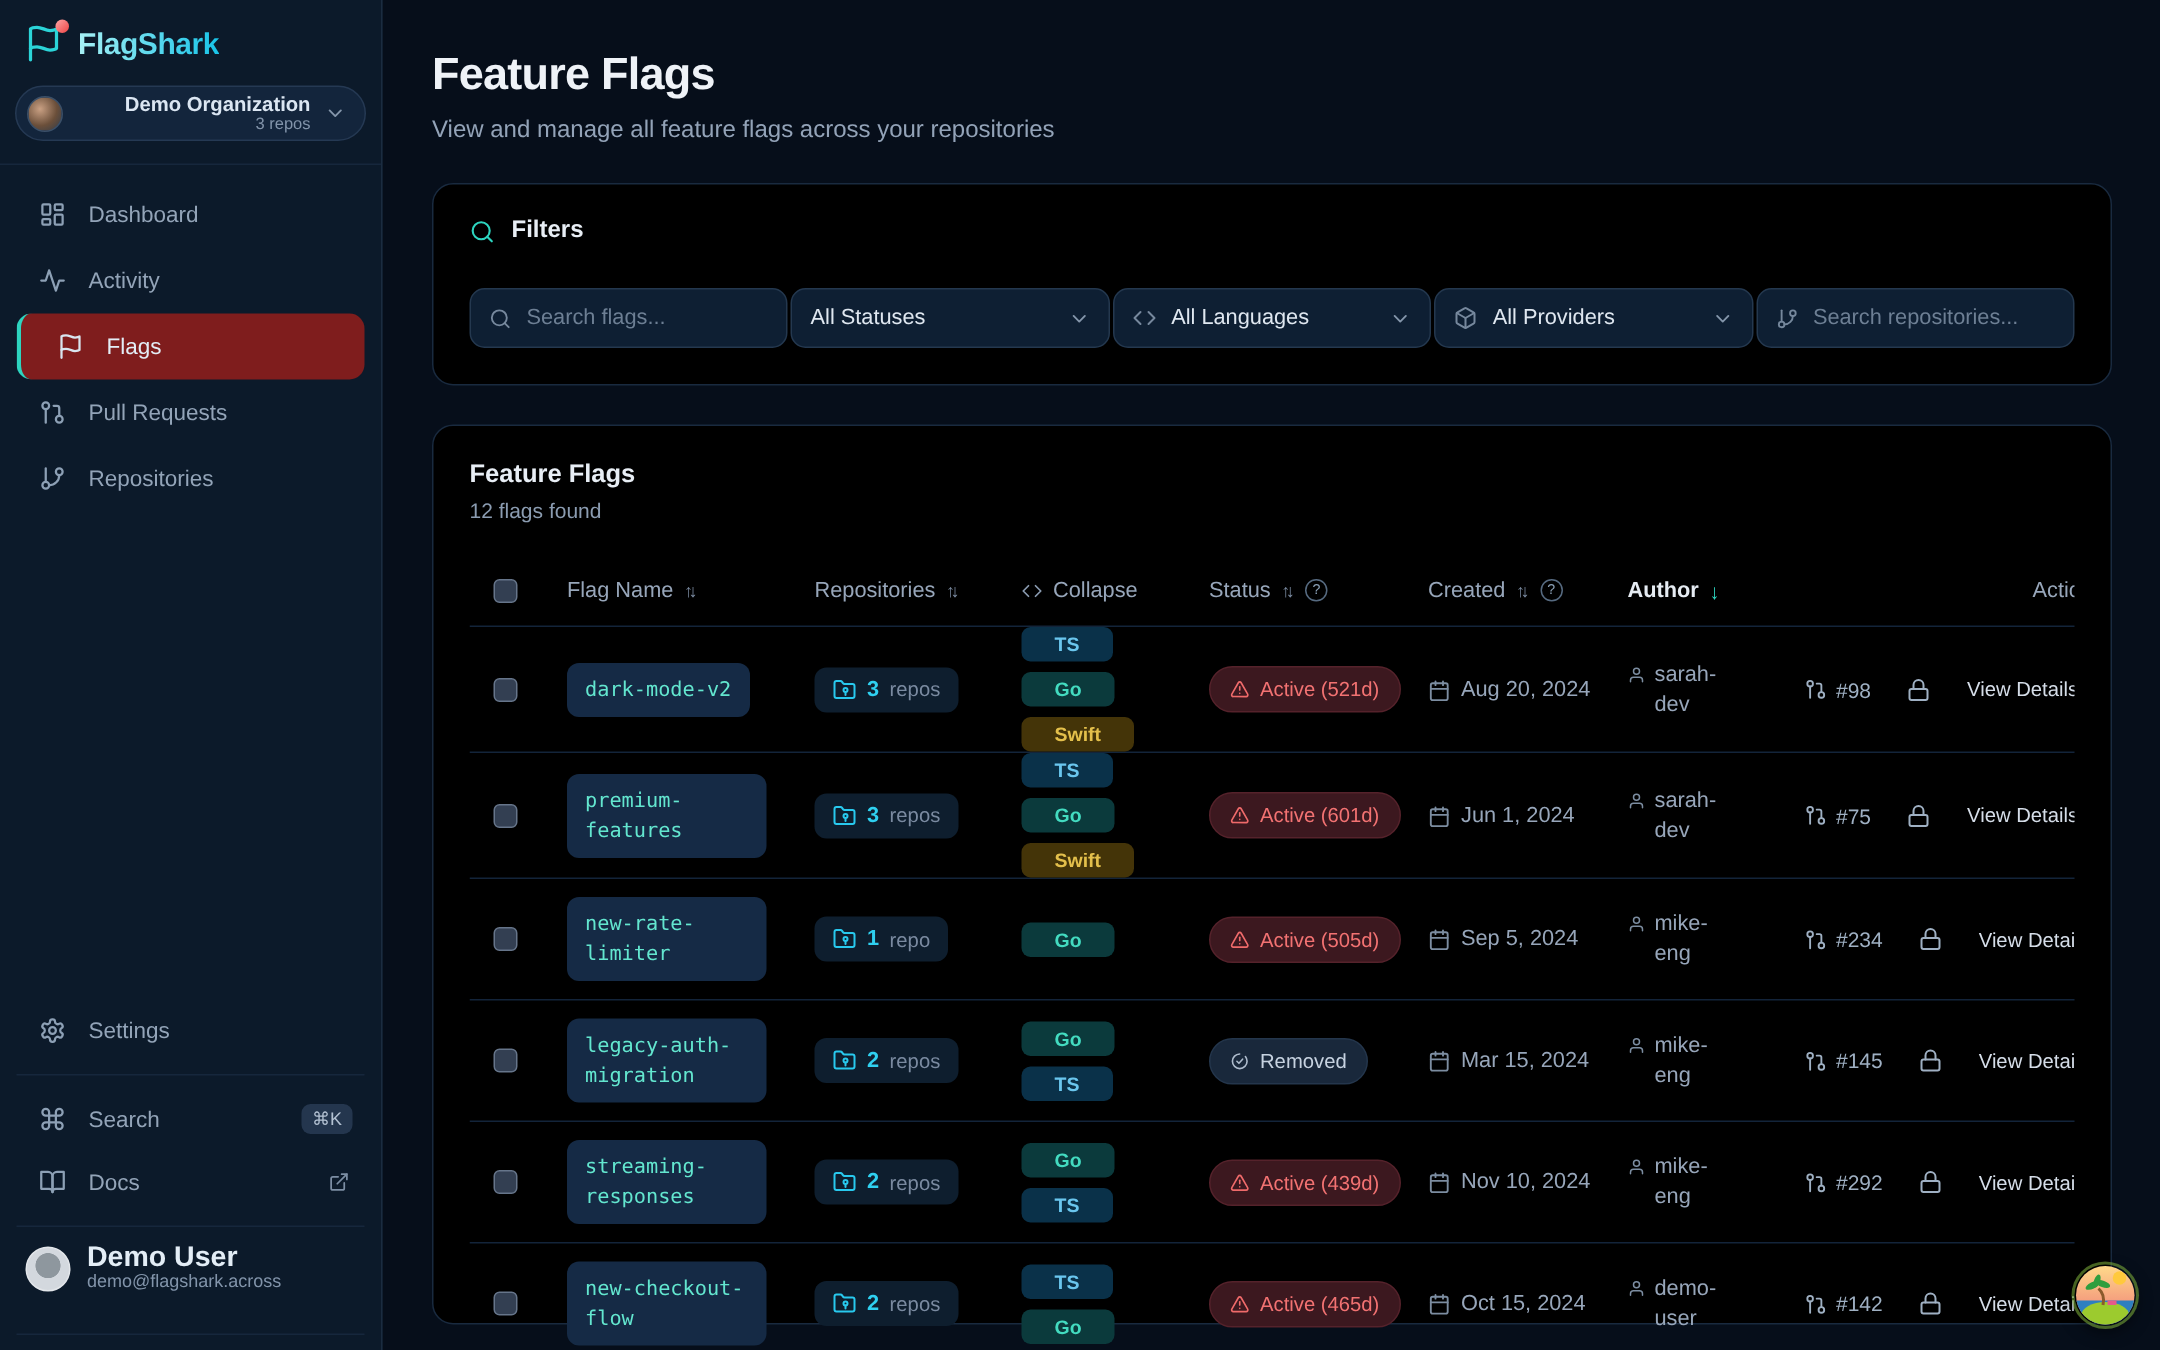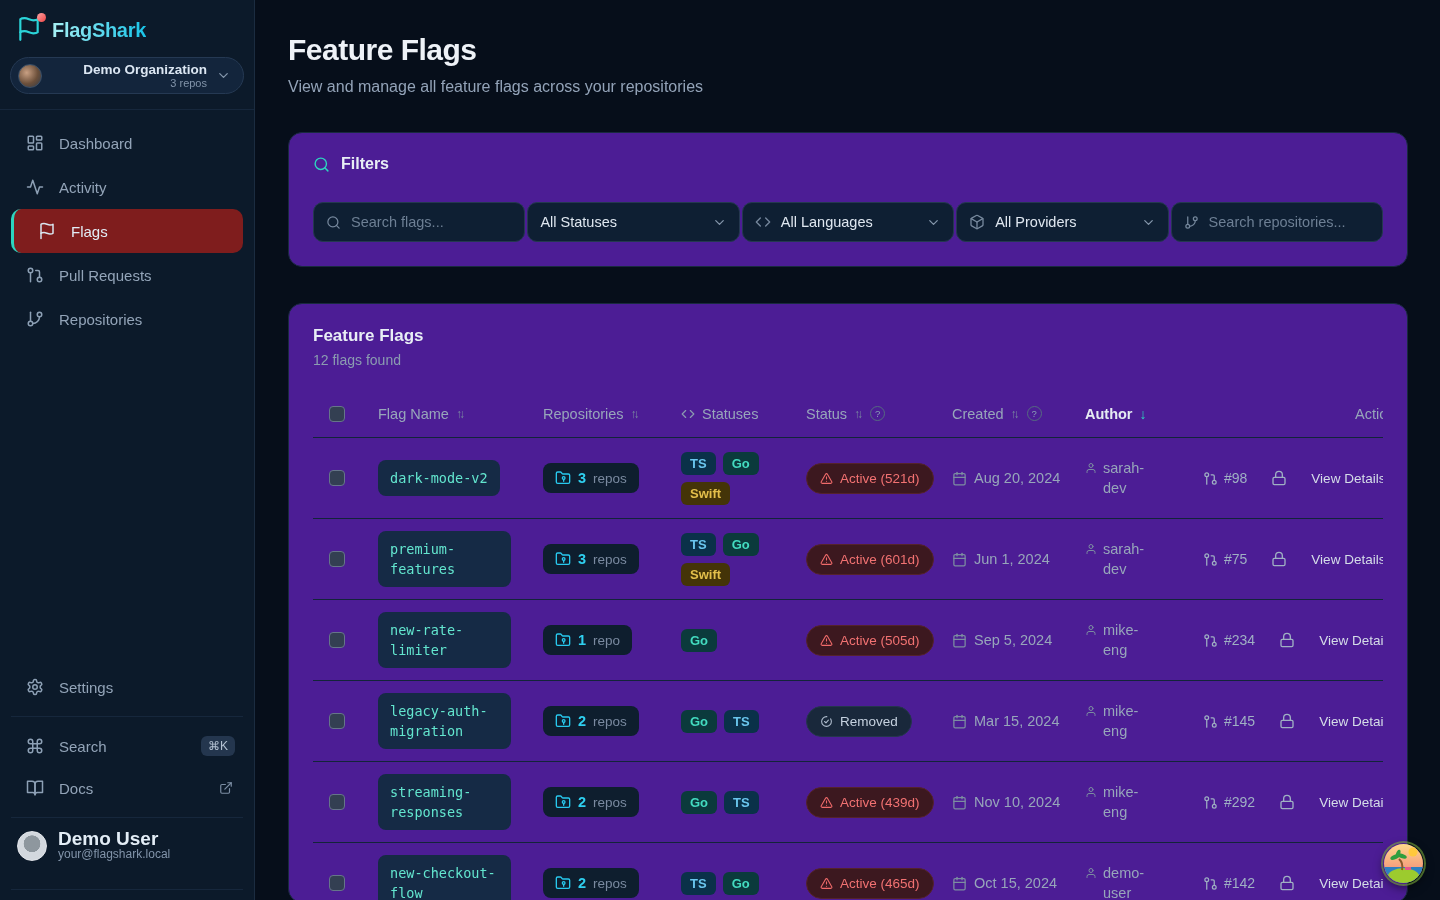--- a/index.html
+++ b/index.html
@@ -69,22 +69,22 @@
   .user-email { font-size:12px; color:#8294aa; line-height:15px; }
   .collapse-row { display:flex; align-items:center; gap:14px; padding:14px 6px 6px 8px;
     color:#93a4b8; font-size:15px; cursor:pointer; }
 
   
   .main { flex:1; height:900px; overflow:hidden; padding:33px 32px 0 33px; }
   .page-title { font-size:30px; font-weight:800; letter-spacing:-0.5px; color:#eef2f7; }
   .page-sub { margin-top:11px; font-size:16px; color:#93a3b8; }
 
   .card {
-    background:#4c1d95; border:1px solid #192a3f; border-radius:14px;
-    margin-top:36px;
+    background:#000000; border:1px solid #192a3f; border-radius:14px;
+    margin-top:26px;
   }
   .filters-card { padding:22px 24px 24px 24px; }
   .filters-title { display:flex; align-items:center; gap:11px; font-size:16px; font-weight:700; color:#e8eef5; }
   .filters-title .fico { color:#2dd4bf; }
   .filters-grid { margin-top:29px; display:grid; grid-template-columns:repeat(5,1fr); gap:2px; }
   .f-field {
     height:40px; background:#0e1f33; border:1px solid #24384f; border-radius:10px;
     display:flex; align-items:center; gap:10px; padding:0 12px; color:#dfe7f0;
     font-size:14.5px; cursor:pointer; overflow:hidden; white-space:nowrap;
   }
@@ -132,21 +132,21 @@
   }
   .repo-chip {
     display:inline-flex; align-items:center; gap:7px;
     background:#0e1e2e; border-radius:8px; padding:7px 12px;
   }
   .repo-chip .rico { color:#28c9ee; }
   .repo-count { color:#2fd0f0; font-size:14.5px; font-weight:700; }
   .repo-word { color:#7a8aa0; font-size:13.5px; }
 
   .lang-wrap { display:flex; flex-wrap:wrap; gap:7px; max-width:100px; }
-  .chip { display:inline-flex; border-radius:6px; padding:4px 9px; font-size:13px; font-weight:700; }
+  .chip { display:inline-flex; border-radius:6px; padding:4px 22px; font-size:13px; font-weight:700; }
   .chip-ts { background:#0a3149; color:#6ac6ee; }
   .chip-go { background:#0b3a3c; color:#43dbc0; }
   .chip-swift { background:#443408; color:#e3bf4b; }
 
   .pill { display:inline-flex; align-items:center; gap:7px; border-radius:999px; padding:7px 13px; font-size:13.5px; }
   .pill-active { background:#3c181f; border:1px solid #55222b; color:#f27272; }
   .pill-active .picon { color:#ef6a6a; }
   .pill-removed { background:#19283b; border:1px solid #24364c; color:#c6d2e0; }
   .pill-removed .picon { color:#aebccd; }
 
@@ -285,21 +285,21 @@
             <polyline points="15 3 21 3 21 9"></polyline>
             <line x1="10" y1="14" x2="21" y2="3"></line>
           </svg>
         </span>
     </div>
     <div class="side-div" style="margin-top:8px;"></div>
     <div class="user-row">
       <span class="user-avatar"></span>
       <span>
         <div class="user-name">Demo User</div>
-        <div class="user-email">your@flagshark.local</div>
+        <div class="user-email">demo@flagshark.across</div>
       </span>
     </div>
     <div class="side-div"></div>
   </div>
 </aside>
 
 <main class="main">
   <h1 class="page-title">Feature Flags</h1>
   <div class="page-sub">View and manage all feature flags across your repositories</div>
 
@@ -392,21 +392,21 @@
             <span>Repositories</span>
               <span class="sort">↑↓</span>
           </div>
           <div class="th col-lang">
             <span class="ficon" style="color:#8a9bb0">
                 <svg width="14" height="14" viewBox="0 0 24 24" fill="none" stroke="currentColor" stroke-width="2" stroke-linecap="round" stroke-linejoin="round">
                   <polyline points="16 18 22 12 16 6"></polyline>
                   <polyline points="8 6 2 12 8 18"></polyline>
                 </svg>
               </span>
-            <span>Statuses</span>
+            <span>Collapse</span>
           </div>
           <div class="th col-status">
             <span>Status</span>
               <span class="sort">↑↓</span>
             <span class="help">?</span>
           </div>
           <div class="th col-created">
             <span>Created</span>
               <span class="sort">↑↓</span>
             <span class="help">?</span>

